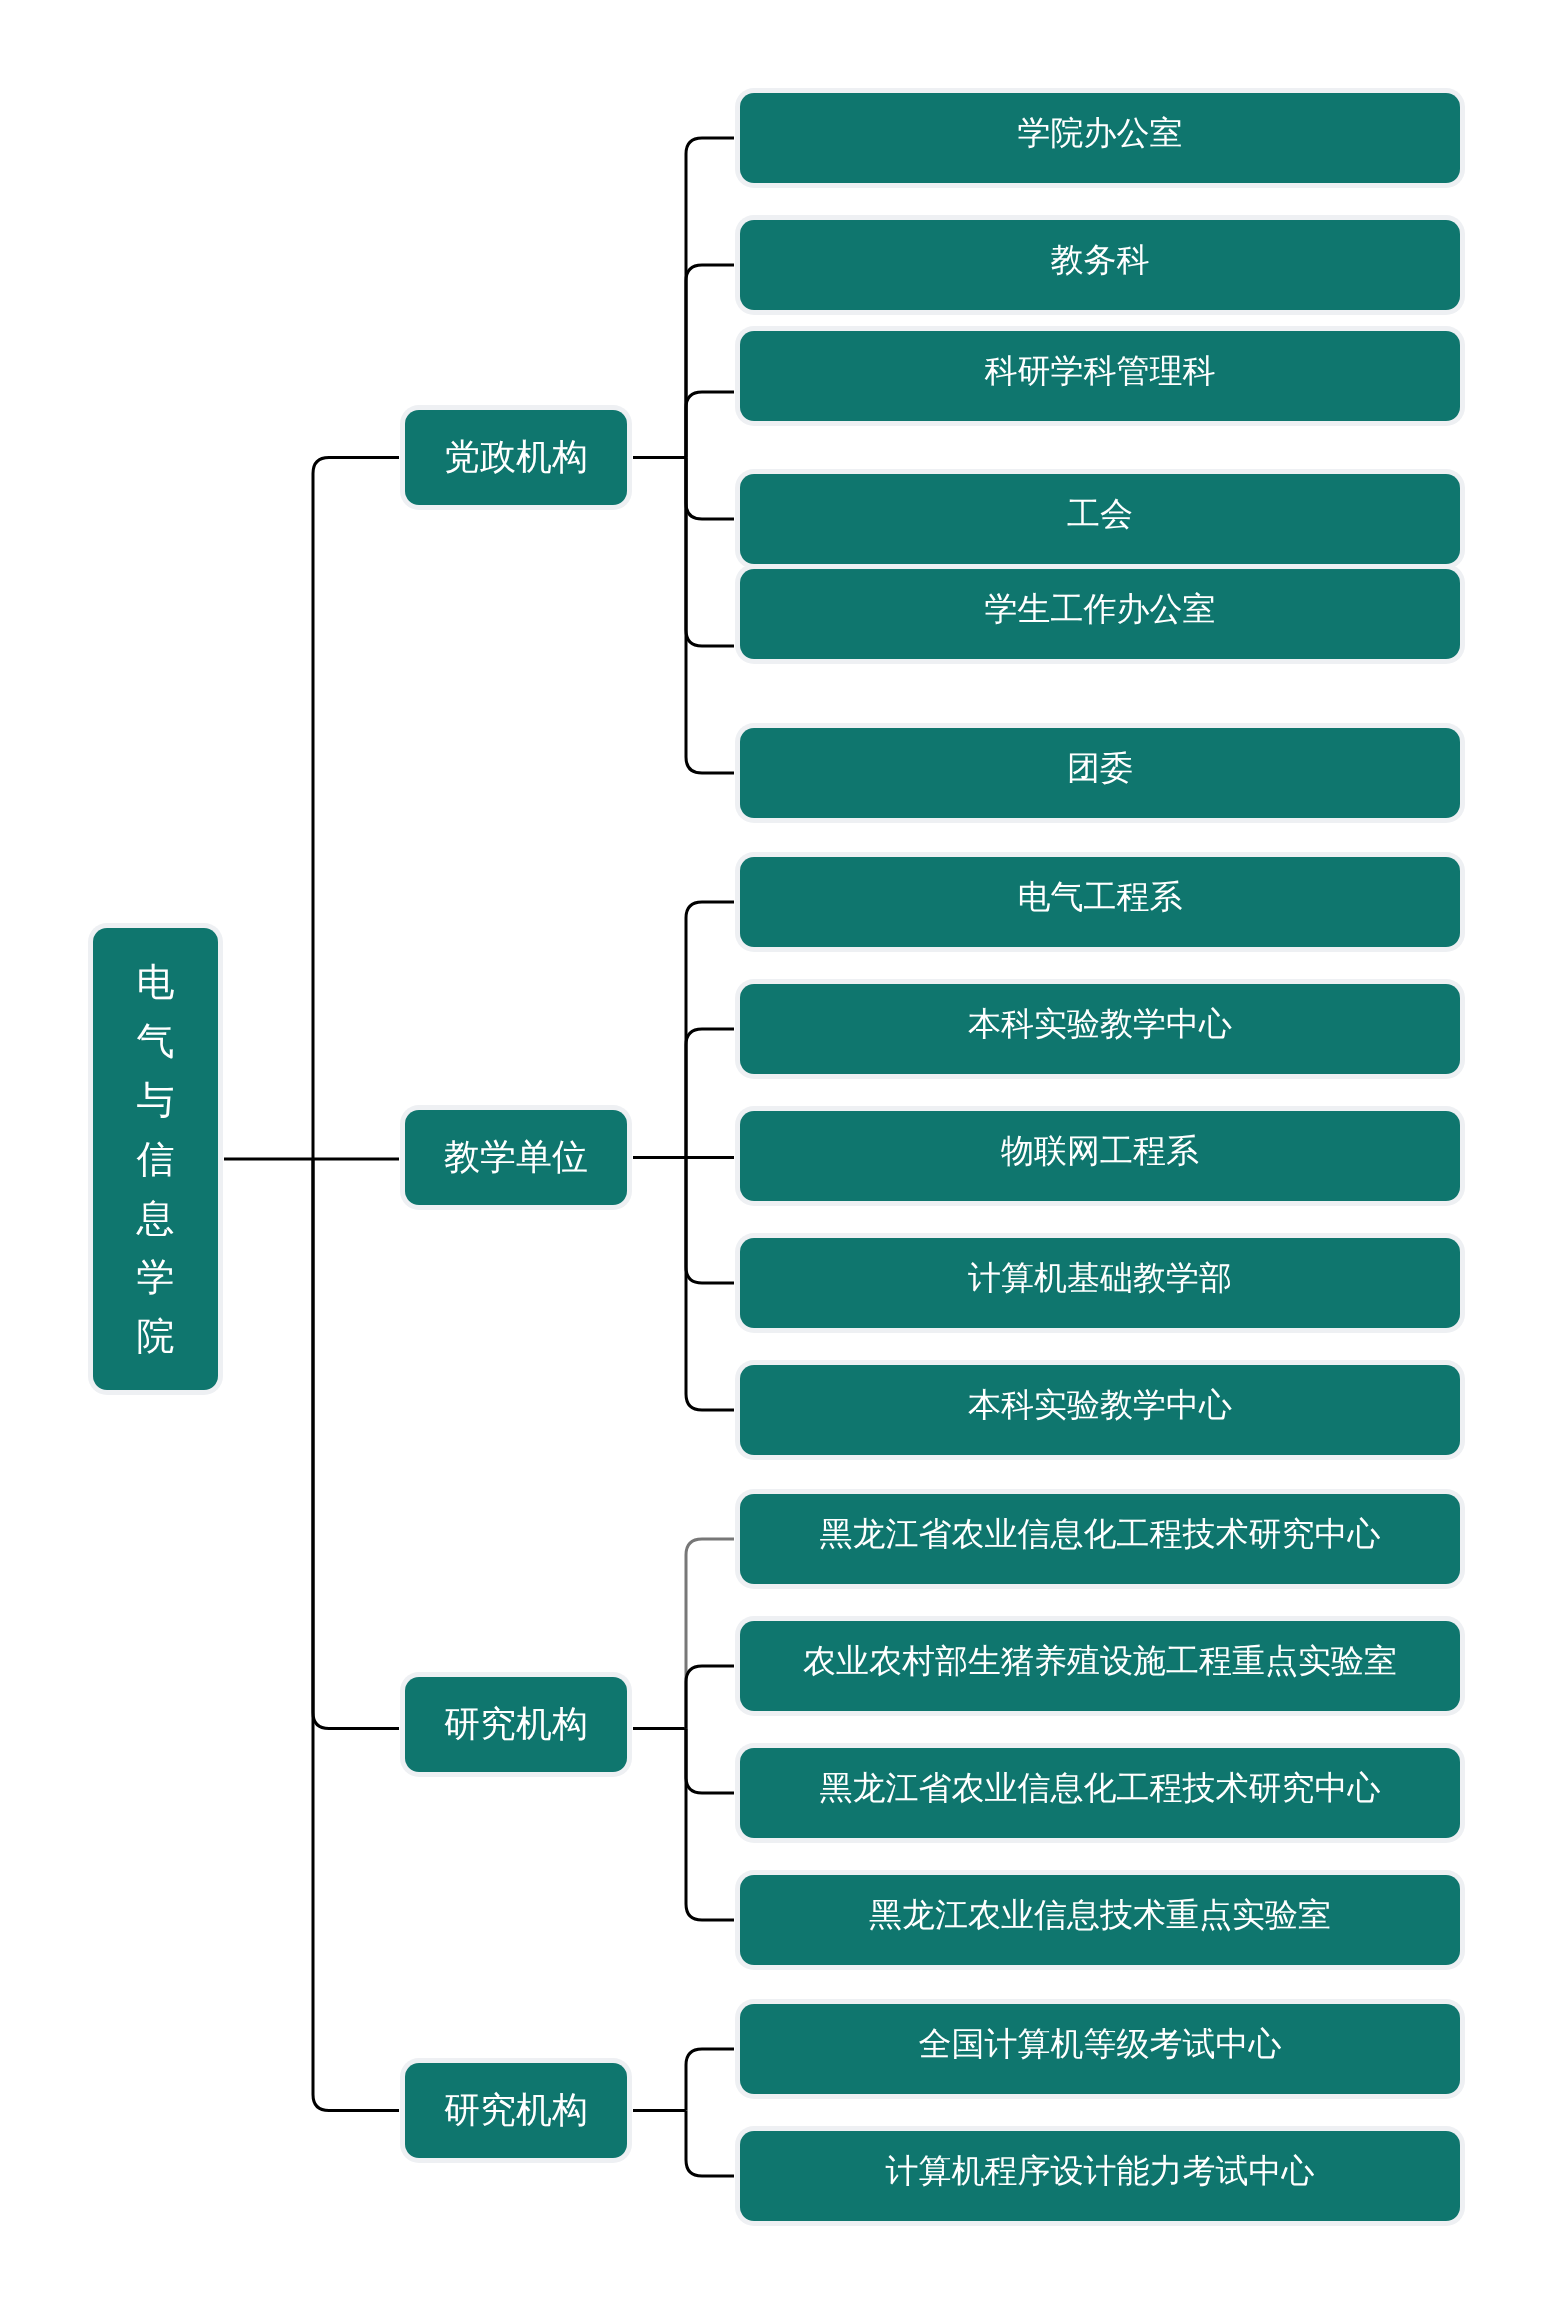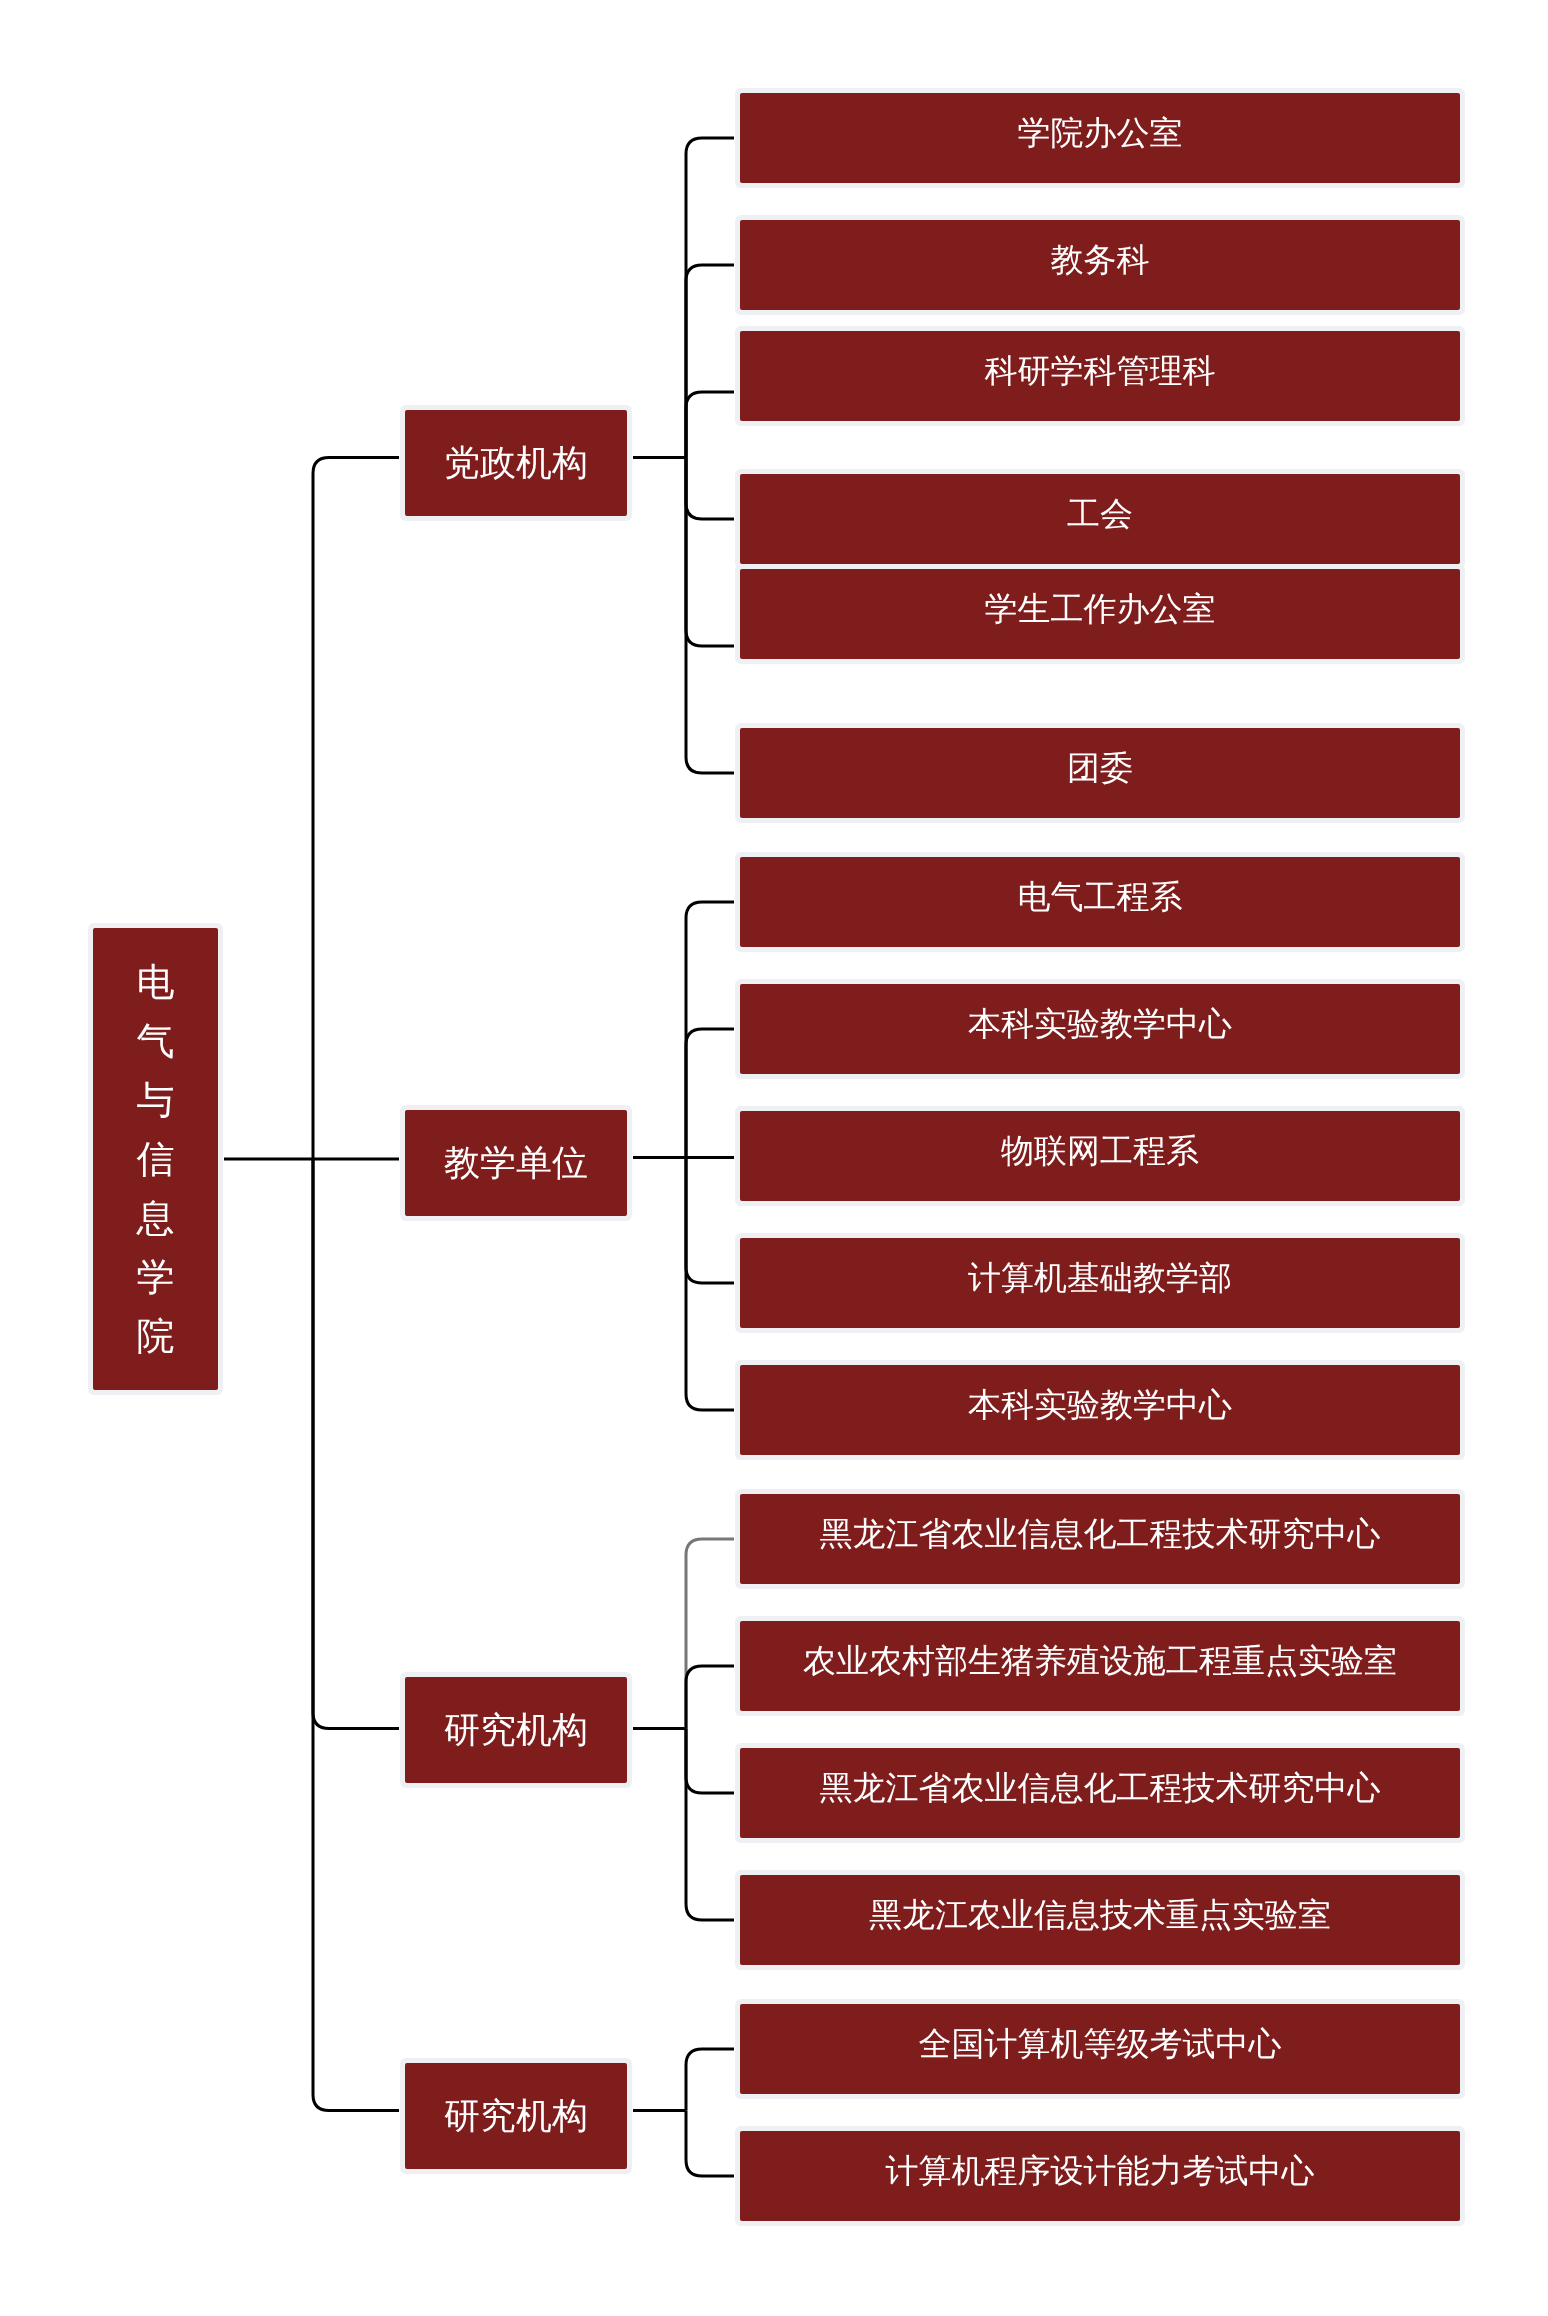--- a/index.html
+++ b/index.html
@@ -1,25 +1,25 @@
 <!DOCTYPE html>
 <html><head>
 <meta charset="utf-8">
 <style>
   html, body { margin:0; padding:0; background:#ffffff; }
   body { width:1548px; height:2316px; position:relative; overflow:hidden;
          font-family:"DejaVu Sans", "Liberation Sans", sans-serif; }
   #lines { position:absolute; left:0; top:0; width:1548px; height:2316px; }
-  .node { position:absolute; box-sizing:border-box; background:#7f1d1d; color:#ffffff;
-          border-radius:2px; box-shadow:0 0 0 5px #eef0f3;
+  .node { position:absolute; box-sizing:border-box; background:#0f766e; color:#ffffff;
+          border-radius:14px; box-shadow:0 0 0 5px #eef0f3;
           display:flex; align-items:center; justify-content:center; text-align:center; }
   .root { left:93px; top:928px; width:125px; height:462px; flex-direction:column;
           font-size:38px; line-height:59px; }
   .root span { display:block; }
-  .l1 { left:405px; width:222px; height:106px; font-size:36px; }
+  .l1 { left:405px; width:222px; height:95px; font-size:36px; }
   .leaf { left:740px; width:720px; height:90px; font-size:33px; padding-bottom:10px; }
 </style>
 </head>
 <body>
 
 <svg id="lines">
     <path d="M224,1159 H399" fill="none" stroke="#000000" stroke-width="3"></path>
     <path d="M313,1159 V473.5 Q313,457.5 329,457.5 H399" fill="none" stroke="#000000" stroke-width="3"></path>
     <path d="M313,1159 V1712.5 Q313,1728.5 329,1728.5 H399" fill="none" stroke="#000000" stroke-width="3"></path>
     <path d="M313,1159 V2094.5 Q313,2110.5 329,2110.5 H399" fill="none" stroke="#000000" stroke-width="3"></path>

